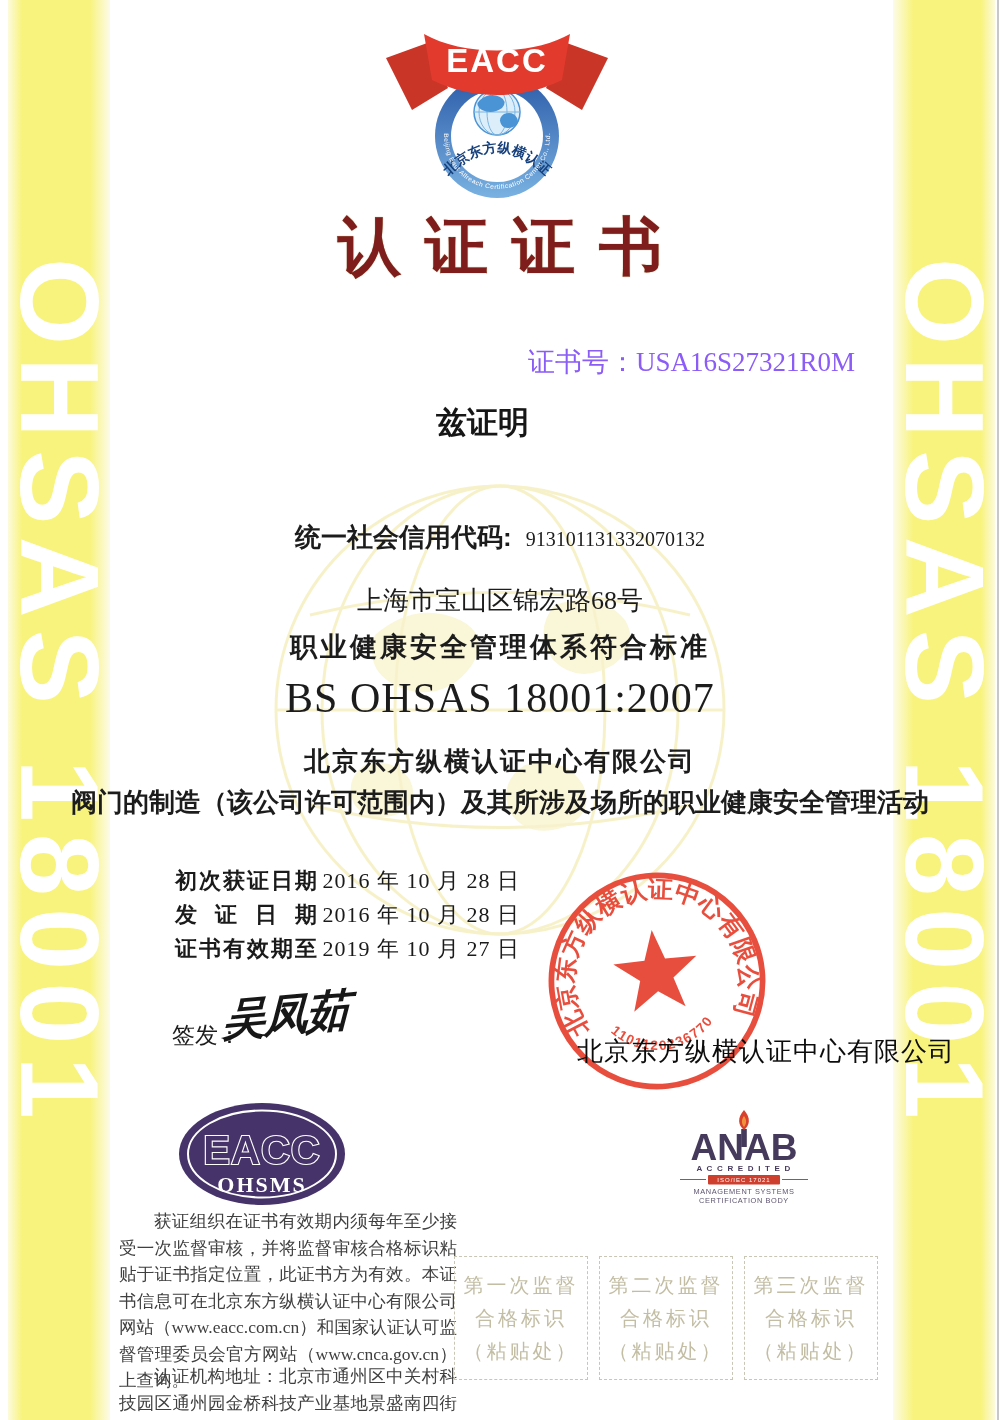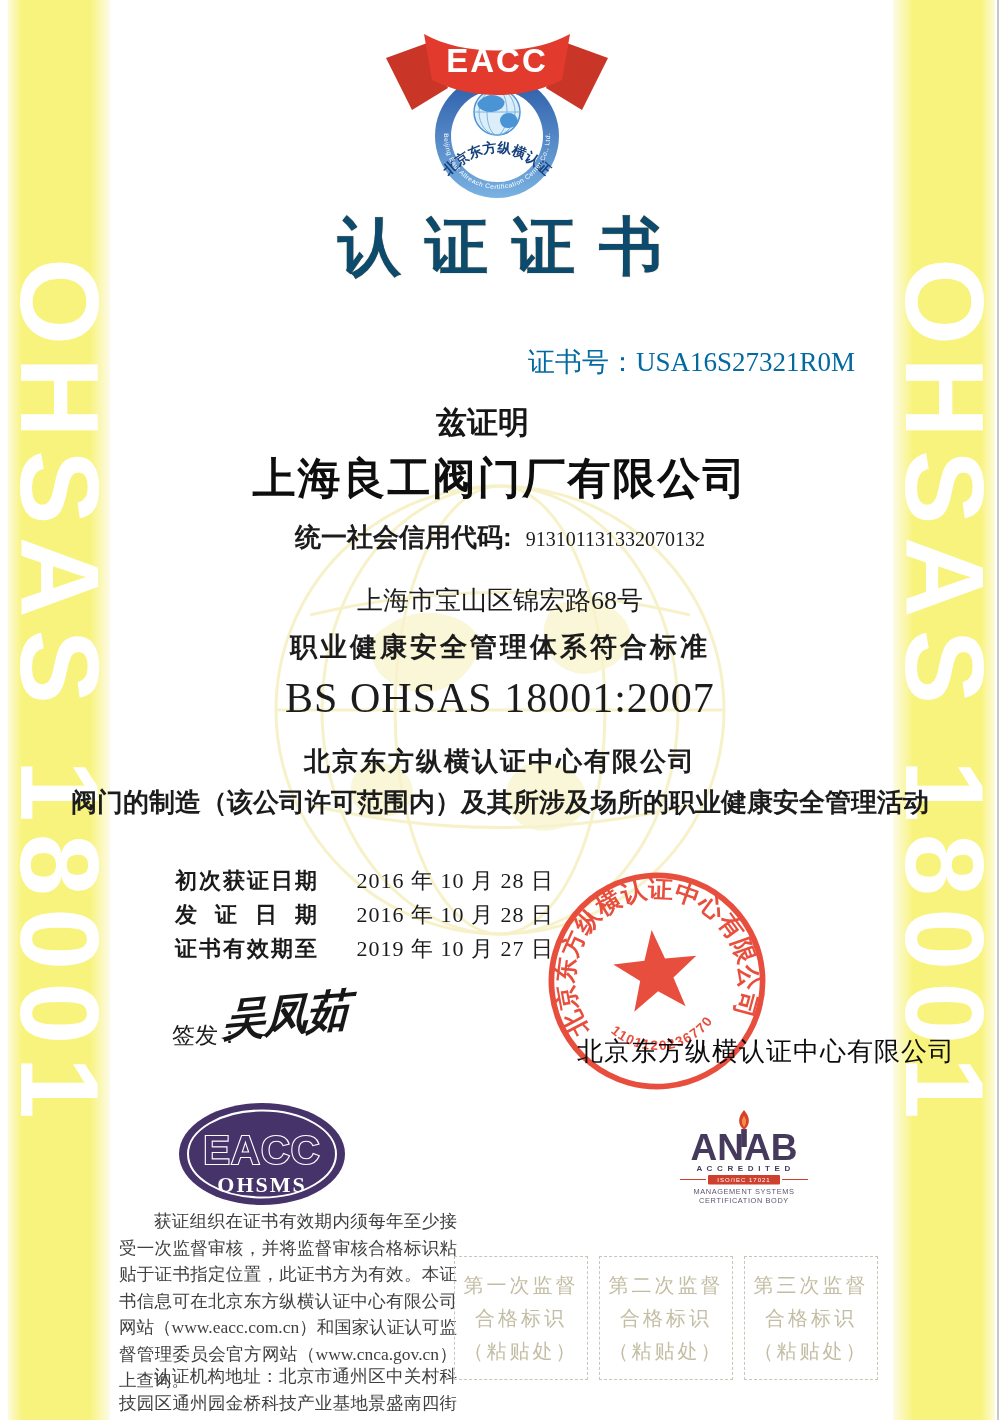--- a/index.html
+++ b/index.html
@@ -19,24 +19,24 @@
     font-weight:bold;font-size:112px;line-height:102px;letter-spacing:12px;color:#ffffff;
   }
   .scan-edge{position:absolute;right:1px;top:0;bottom:0;width:2px;background:#9a9a9a;opacity:.55;}
   
   .watermark{position:absolute;left:255px;top:465px;opacity:.55;pointer-events:none;}
   
   .logo-top{position:absolute;left:372px;top:26px;}
   
   .title{
     position:absolute;top:204px;left:0;width:100%;text-align:center;
-    font-size:63px;font-weight:bold;color:#0c4a6e;letter-spacing:24px;text-indent:24px;
+    font-size:63px;font-weight:bold;color:#7f1d1d;letter-spacing:24px;text-indent:24px;
     text-shadow:0 0 1px #8a6a25;
   }
-  .cert-line{position:absolute;left:528px;top:344px;font-size:27px;color:#0369a1;}
+  .cert-line{position:absolute;left:528px;top:344px;font-size:27px;color:#8b5cf6;}
   .statement{position:absolute;left:436px;top:402px;font-size:31px;font-weight:bold;color:#161616;}
   .company{
     position:absolute;top:450px;left:0;width:100%;text-align:center;
     font-family:"Liberation Sans","DejaVu Sans",sans-serif;
     font-size:43px;font-weight:bold;letter-spacing:2px;color:#0e0e0e;
   }
   .credit{position:absolute;top:520px;left:0;width:100%;text-align:center;}
   .credit .lbl{font-family:"Liberation Sans","DejaVu Sans",sans-serif;font-weight:bold;font-size:26px;}
   .credit .val{font-size:20px;margin-left:10px;}
   .address{position:absolute;top:583px;left:0;width:100%;text-align:center;font-size:26px;}
@@ -44,21 +44,21 @@
   .standard{position:absolute;top:674px;left:0;width:100%;text-align:center;font-size:42px;letter-spacing:1px;}
   .scope-caption{position:absolute;top:744px;left:0;width:100%;text-align:center;font-size:26px;font-weight:bold;letter-spacing:2px;}
   .scope{
     position:absolute;top:785px;left:0;width:100%;text-align:center;white-space:nowrap;
     font-family:"Liberation Sans","DejaVu Sans",sans-serif;font-size:26px;font-weight:bold;
   }
   
   .dates{position:absolute;left:175px;top:864px;font-size:22px;color:#1a1a1a;}
   .dates .row{height:34px;line-height:34px;}
   .dates .dlabel{display:inline-block;width:142px;text-align:justify;text-align-last:justify;font-weight:bold;}
-  .dates .dvalue{margin-left:34px;letter-spacing:1px;}
+  .dates .dvalue{letter-spacing:1px;}
   
   .sign-label{position:absolute;left:172px;top:1020px;font-size:23px;}
   .signature{
     position:absolute;left:222px;top:986px;font-size:44px;font-weight:bold;font-style:italic;
     transform:rotate(-5deg) skewX(-6deg);letter-spacing:-2px;color:#171717;
   }
   
   .seal{position:absolute;left:542px;top:866px;z-index:1;}
   .issuer{position:absolute;left:577px;top:1034px;font-size:26px;color:#0c0c0c;z-index:2;letter-spacing:1px;}
   
@@ -148,21 +148,20 @@
   </svg>
 
   <div class="title">认证证书</div>
 
   <div class="cert-line">
     <span>证书号：</span><span>USA16S27321R0M</span>
   </div>
 
   <div class="statement">兹证明</div>
 
-  <div class="company">上海良工阀门厂有限公司</div>
 
   <div class="credit">
     <span class="lbl">统一社会信用代码:</span>
     <span class="val">913101131332070132</span>
   </div>
 
   <div class="address">上海市宝山区锦宏路68号</div>
   <div class="std-caption">职业健康安全管理体系符合标准</div>
   <div class="standard">BS OHSAS 18001:2007</div>
   <div class="scope-caption">北京东方纵横认证中心有限公司</div>

